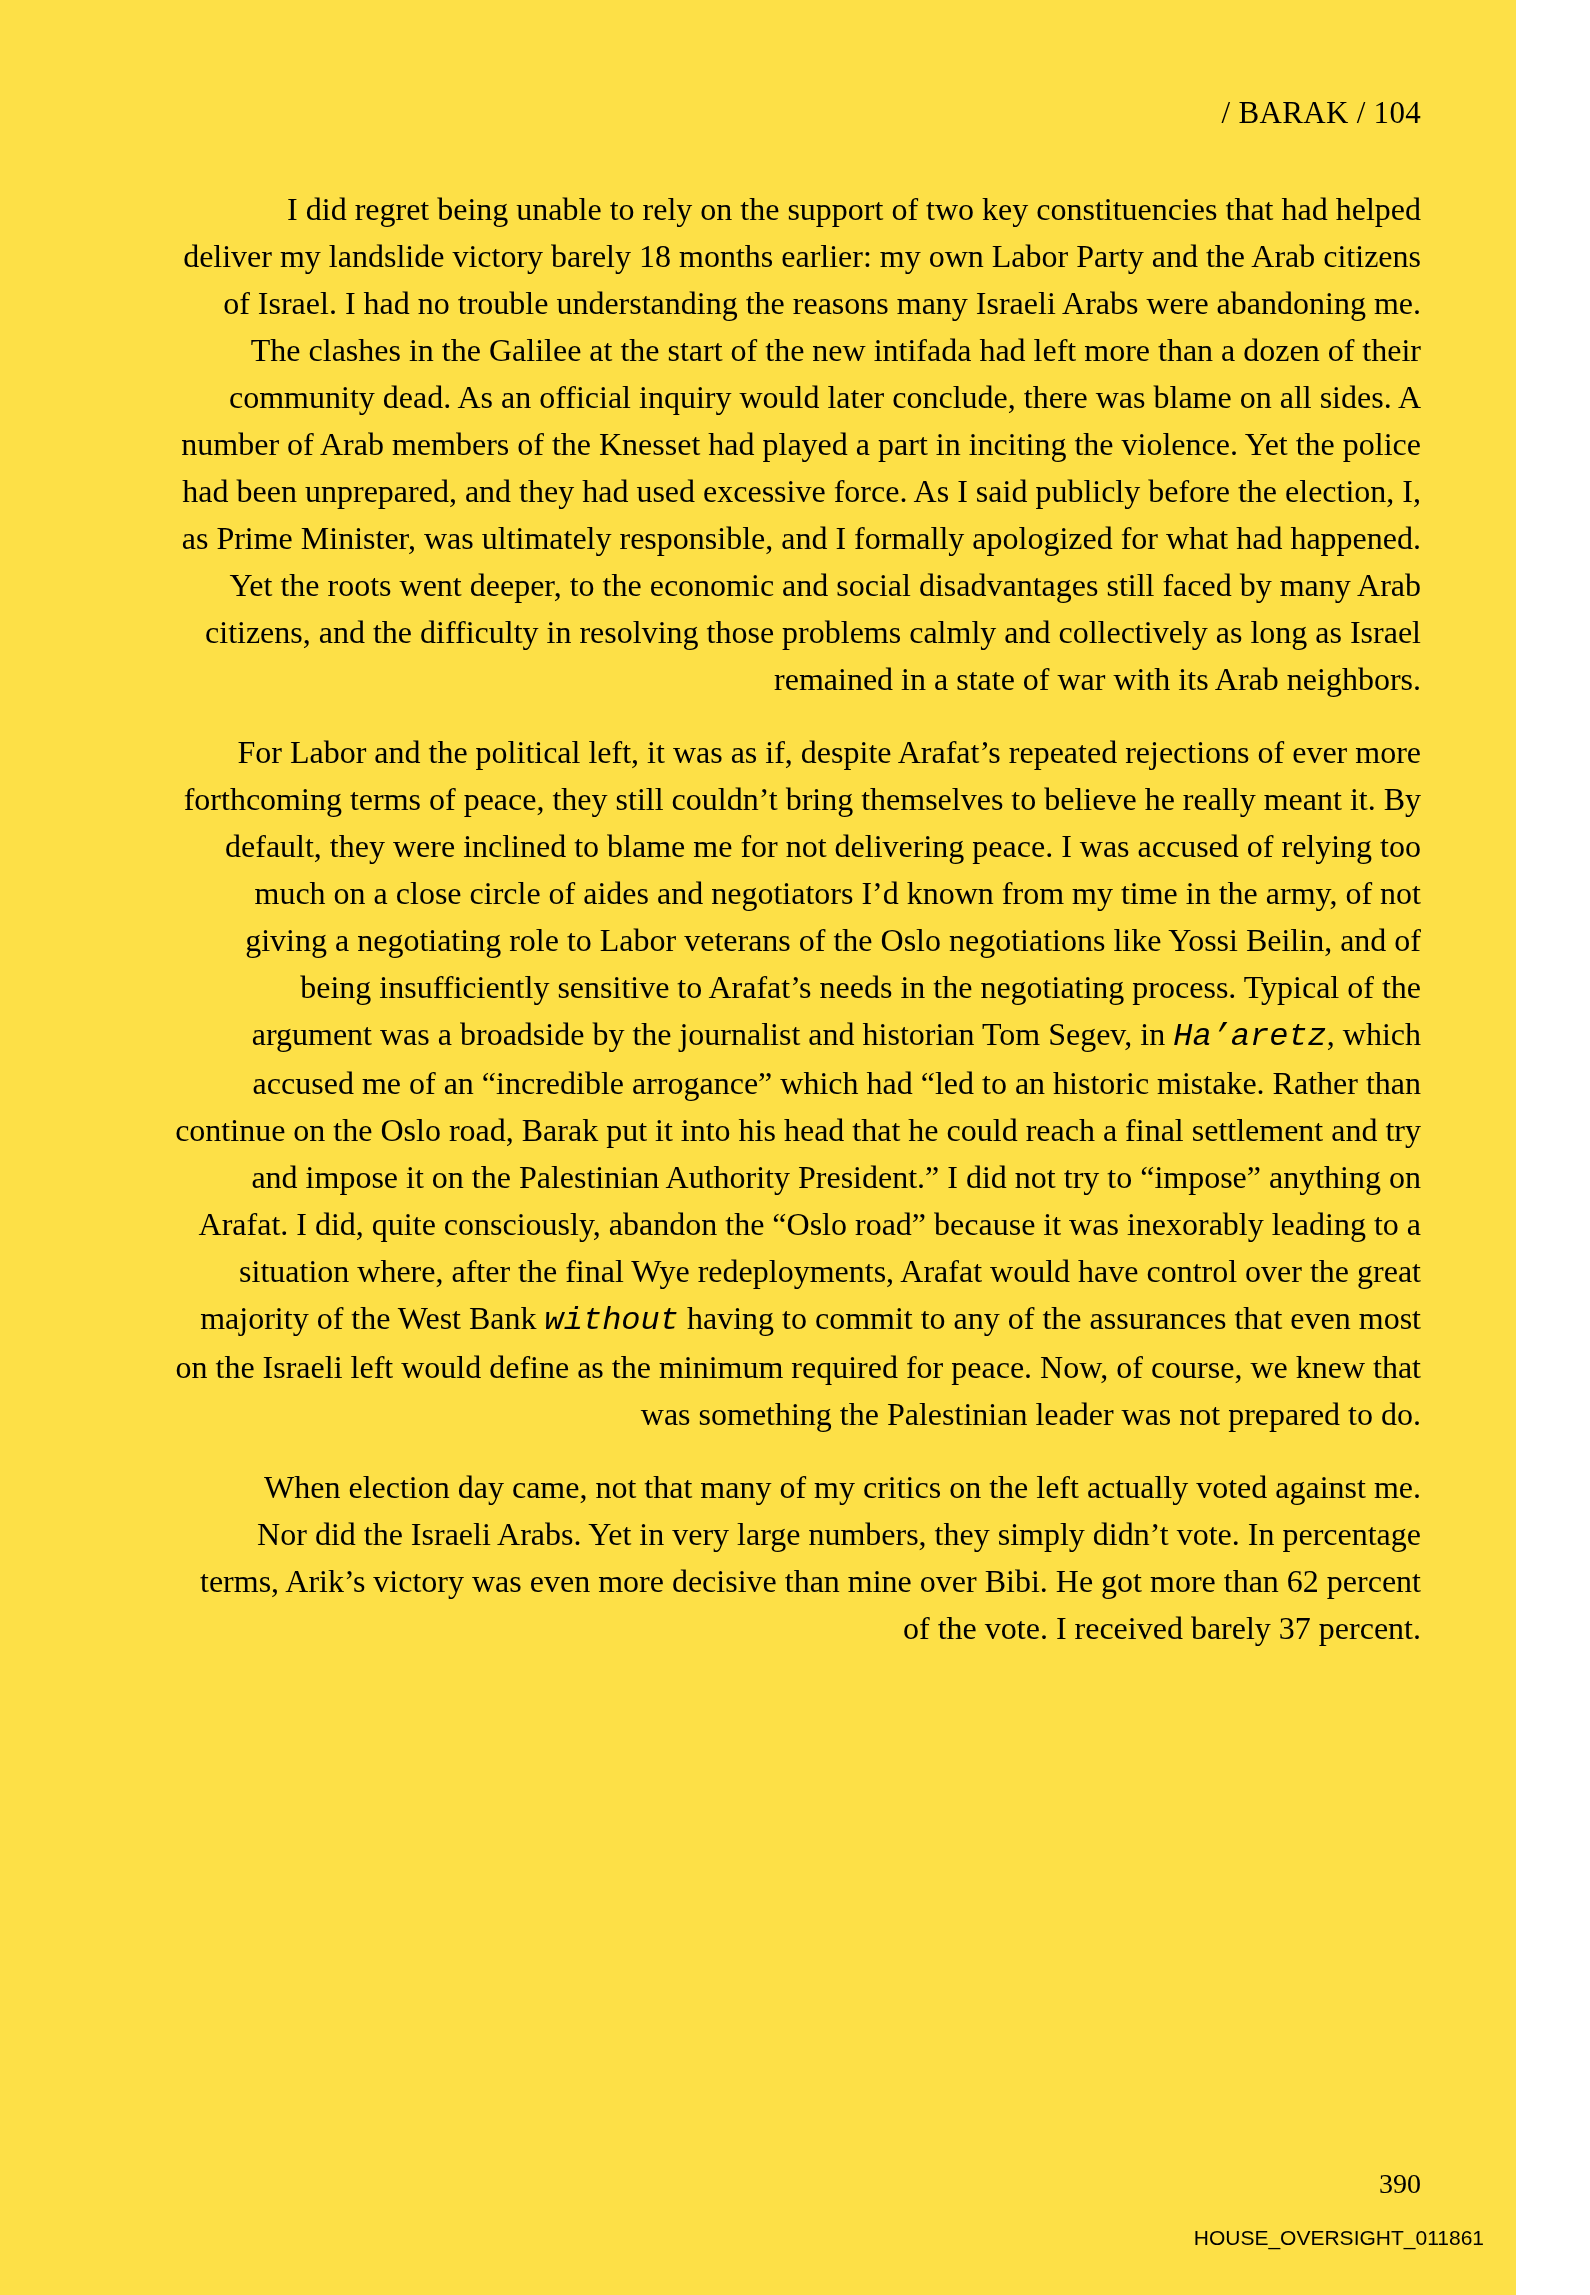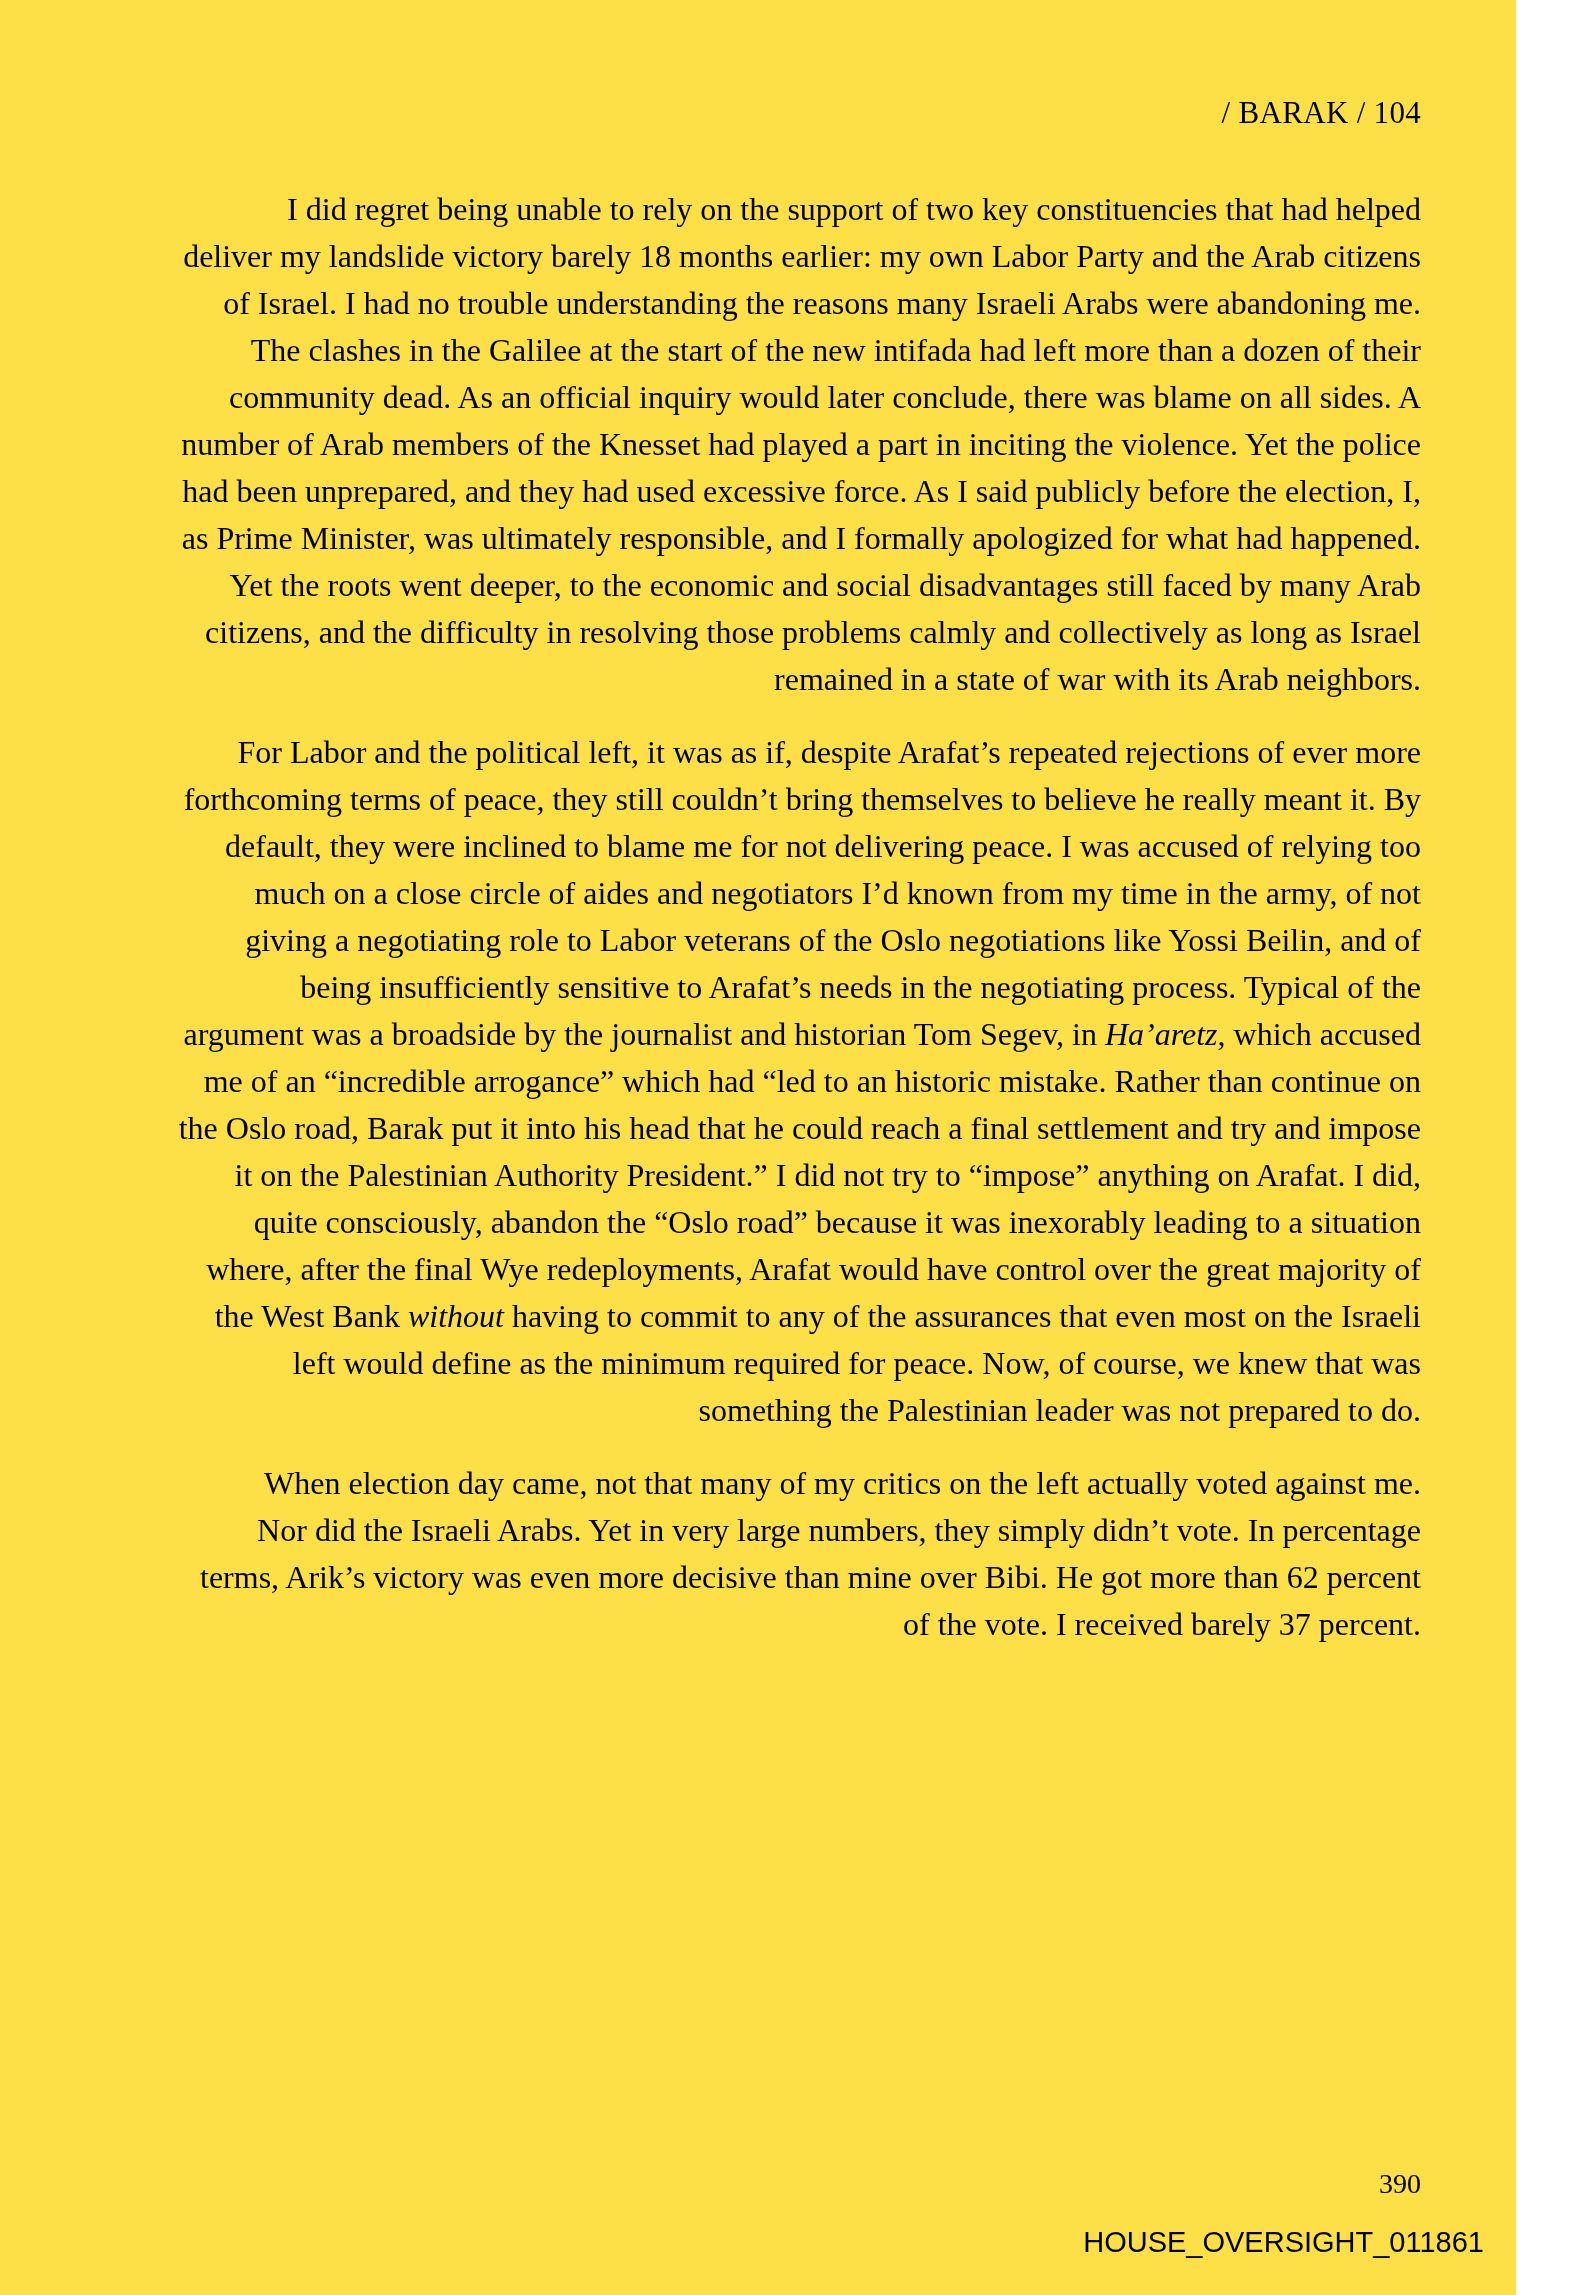--- a/index.html
+++ b/index.html
@@ -28,35 +28,35 @@
     left: 173px;
     width: 1248px;
     font-size: 32px;
     line-height: 47px;
     text-align: right;
   }
   .para {
     text-indent: 48px;
     margin-bottom: 26px;
   }
-  .para em { font-style: italic; }
+  .para em { font-style: italic; font-family: Liberation Mono, monospace; }
   .page-number {
     position: absolute;
     top: 2168px;
     left: 173px;
     width: 1248px;
     text-align: right;
     font-size: 28px;
   }
   .bates-stamp {
     position: absolute;
     top: 2226px;
     right: 32px;
     font-family: "Liberation Sans", sans-serif;
-    font-size: 29px;
+    font-size: 21px;
     color: #000000;
   }
 </style>
 </head>
 <body>
 
 <div class="page">
 
   <div class="header">/ BARAK / 104</div>
 

